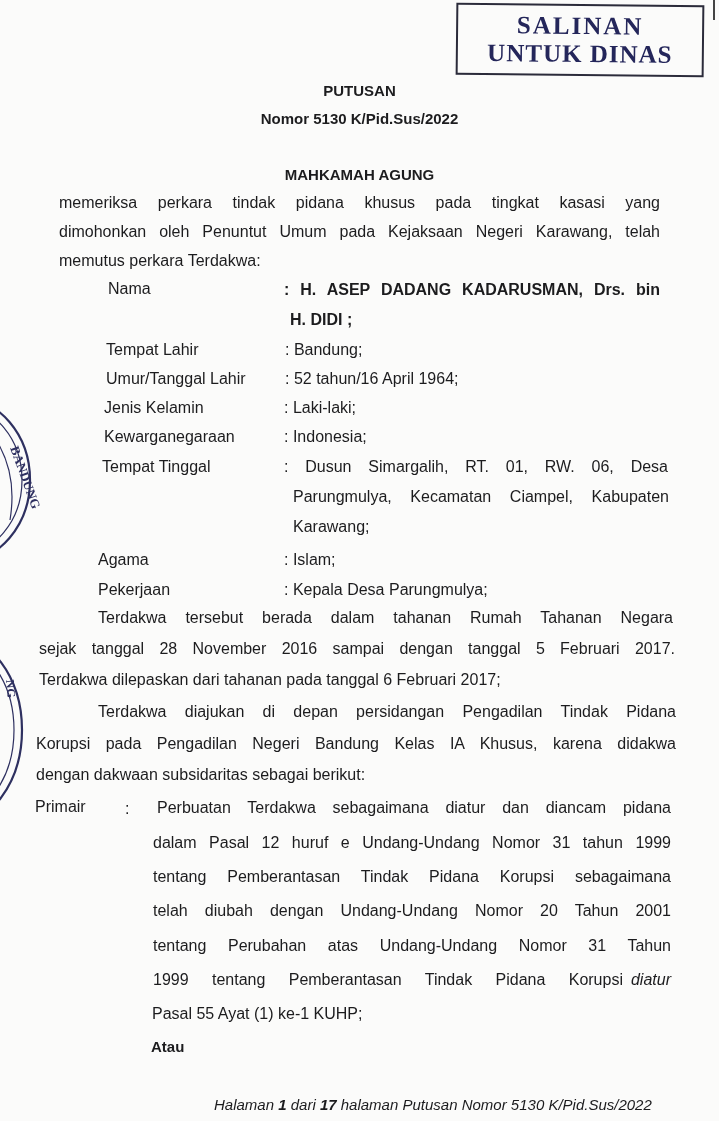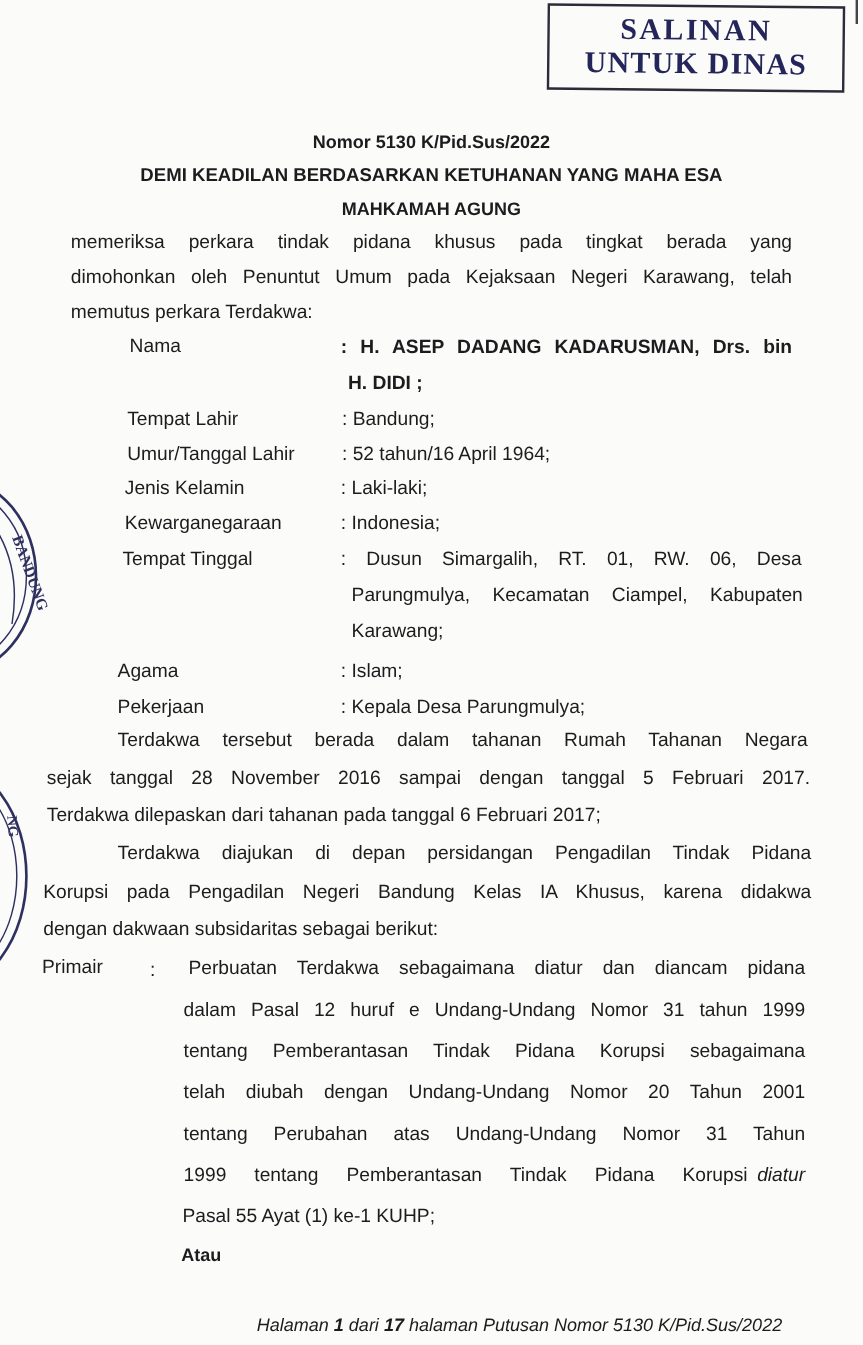--- a/index.html
+++ b/index.html
@@ -47,25 +47,25 @@
 
 <div class="page">
 
   <div class="edge-line"></div>
 
   <div class="stamp">
     <div class="l1">SALINAN</div>
     <div class="l2">UNTUK DINAS</div>
   </div>
 
+  <div class="hdr" id="h1">PUTUSAN</div>
   <div class="hdr" id="h2">Nomor 5130 K/Pid.Sus/2022</div>
-  <div class="hdr" id="h3">DEMI KEADILAN BERDASARKAN KETUHANAN YANG MAHA ESA</div>
   <div class="hdr" id="h4">MAHKAMAH AGUNG</div>
 
-  <div class="line just" style="left:59px; top:194px; width:601px;">memeriksa perkara tindak pidana khusus pada tingkat berada yang</div>
+  <div class="line just" style="left:59px; top:194px; width:601px;">memeriksa perkara tindak pidana khusus pada tingkat kasasi yang</div>
   <div class="line just" style="left:59px; top:223px; width:601px;">dimohonkan oleh  Penuntut Umum pada Kejaksaan Negeri Karawang, telah</div>
   <div class="line" style="left:59px; top:252px;">memutus perkara Terdakwa:</div>
 
   <div>
     <div class="lbl" style="left:108px; top:280px;">Nama</div>
     <div class="val bold just" style="left:284px; top:281px; width:376px;">: H. ASEP DADANG KADARUSMAN, Drs. bin</div>
     <div class="val bold" style="left:290px; top:311px;">H. DIDI ;</div>
 
     <div class="lbl" style="left:106px; top:341px;">Tempat Lahir</div>
     <div class="val" style="left:285px; top:341px;">: Bandung;</div>

